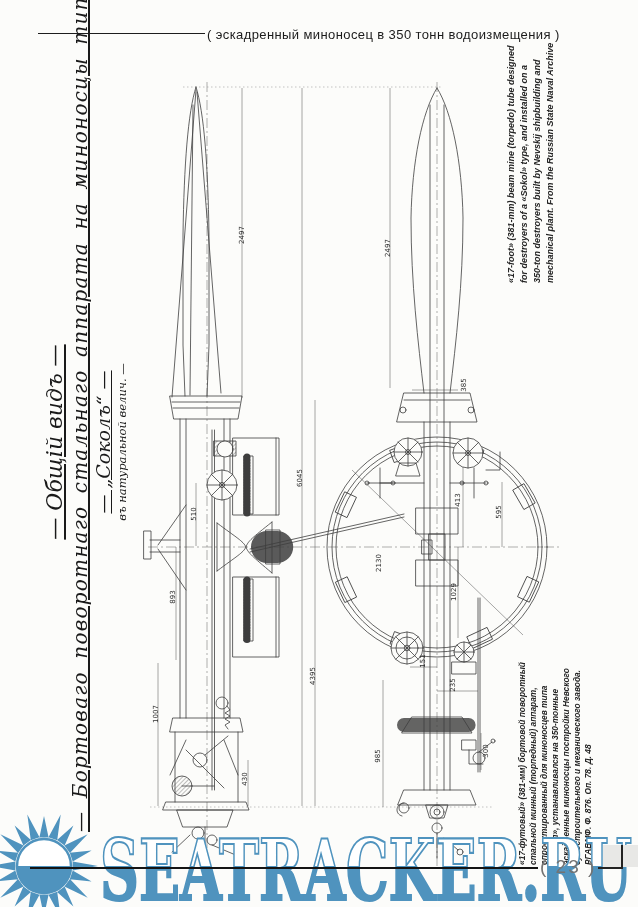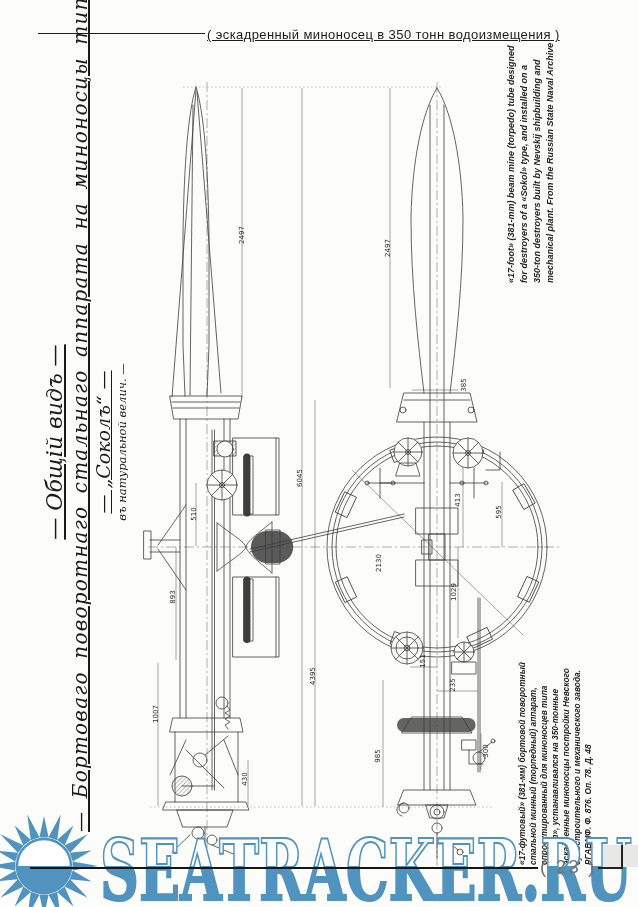--- a/index.html
+++ b/index.html
@@ -1,20 +1,20 @@
 <!DOCTYPE html>
 <html style="--wm: #4F93BE;"><head>
 <meta charset="utf-8">
 <style>
   html,body{margin:0;padding:0;background:#777;}
   .page{position:relative;width:638px;height:907px;background:#fcfcfa;overflow:hidden;
         font-family:"Liberation Sans",sans-serif;color:#1c1c1c;}
   
   .hdr-rule{position:absolute;left:38px;top:33px;width:167px;height:1.3px;background:#1d1d1d;}
-  .hdr-text{position:absolute;left:207px;top:27px;font-size:13px;letter-spacing:.4px;color:#1b1b1b;white-space:nowrap;text-decoration:underline;}
+  .hdr-text{position:absolute;left:207px;top:27px;font-size:13px;letter-spacing:.4px;color:#1b1b1b;white-space:nowrap;}
   
   .drawing{position:absolute;left:0;top:0;z-index:1;}
   .dims{position:absolute;left:0;top:0;width:638px;height:907px;z-index:2;pointer-events:none;}
   .dim{position:absolute;font-family:"DejaVu Sans",sans-serif;font-size:7px;color:#2e2e2e;white-space:nowrap;
        transform:translate(-50%,-50%) rotate(-90deg);}
   
   .rot{position:absolute;transform:translate(-50%,-50%) rotate(-90deg);z-index:3;}
   .title-block{left:86px;top:442px;width:780px;text-align:center;
       font-family:"DejaVu Serif",serif;font-style:italic;color:#1a1a1a;}
   .title-block .t1{font-size:22px;line-height:26px;text-decoration:underline;white-space:nowrap;}

